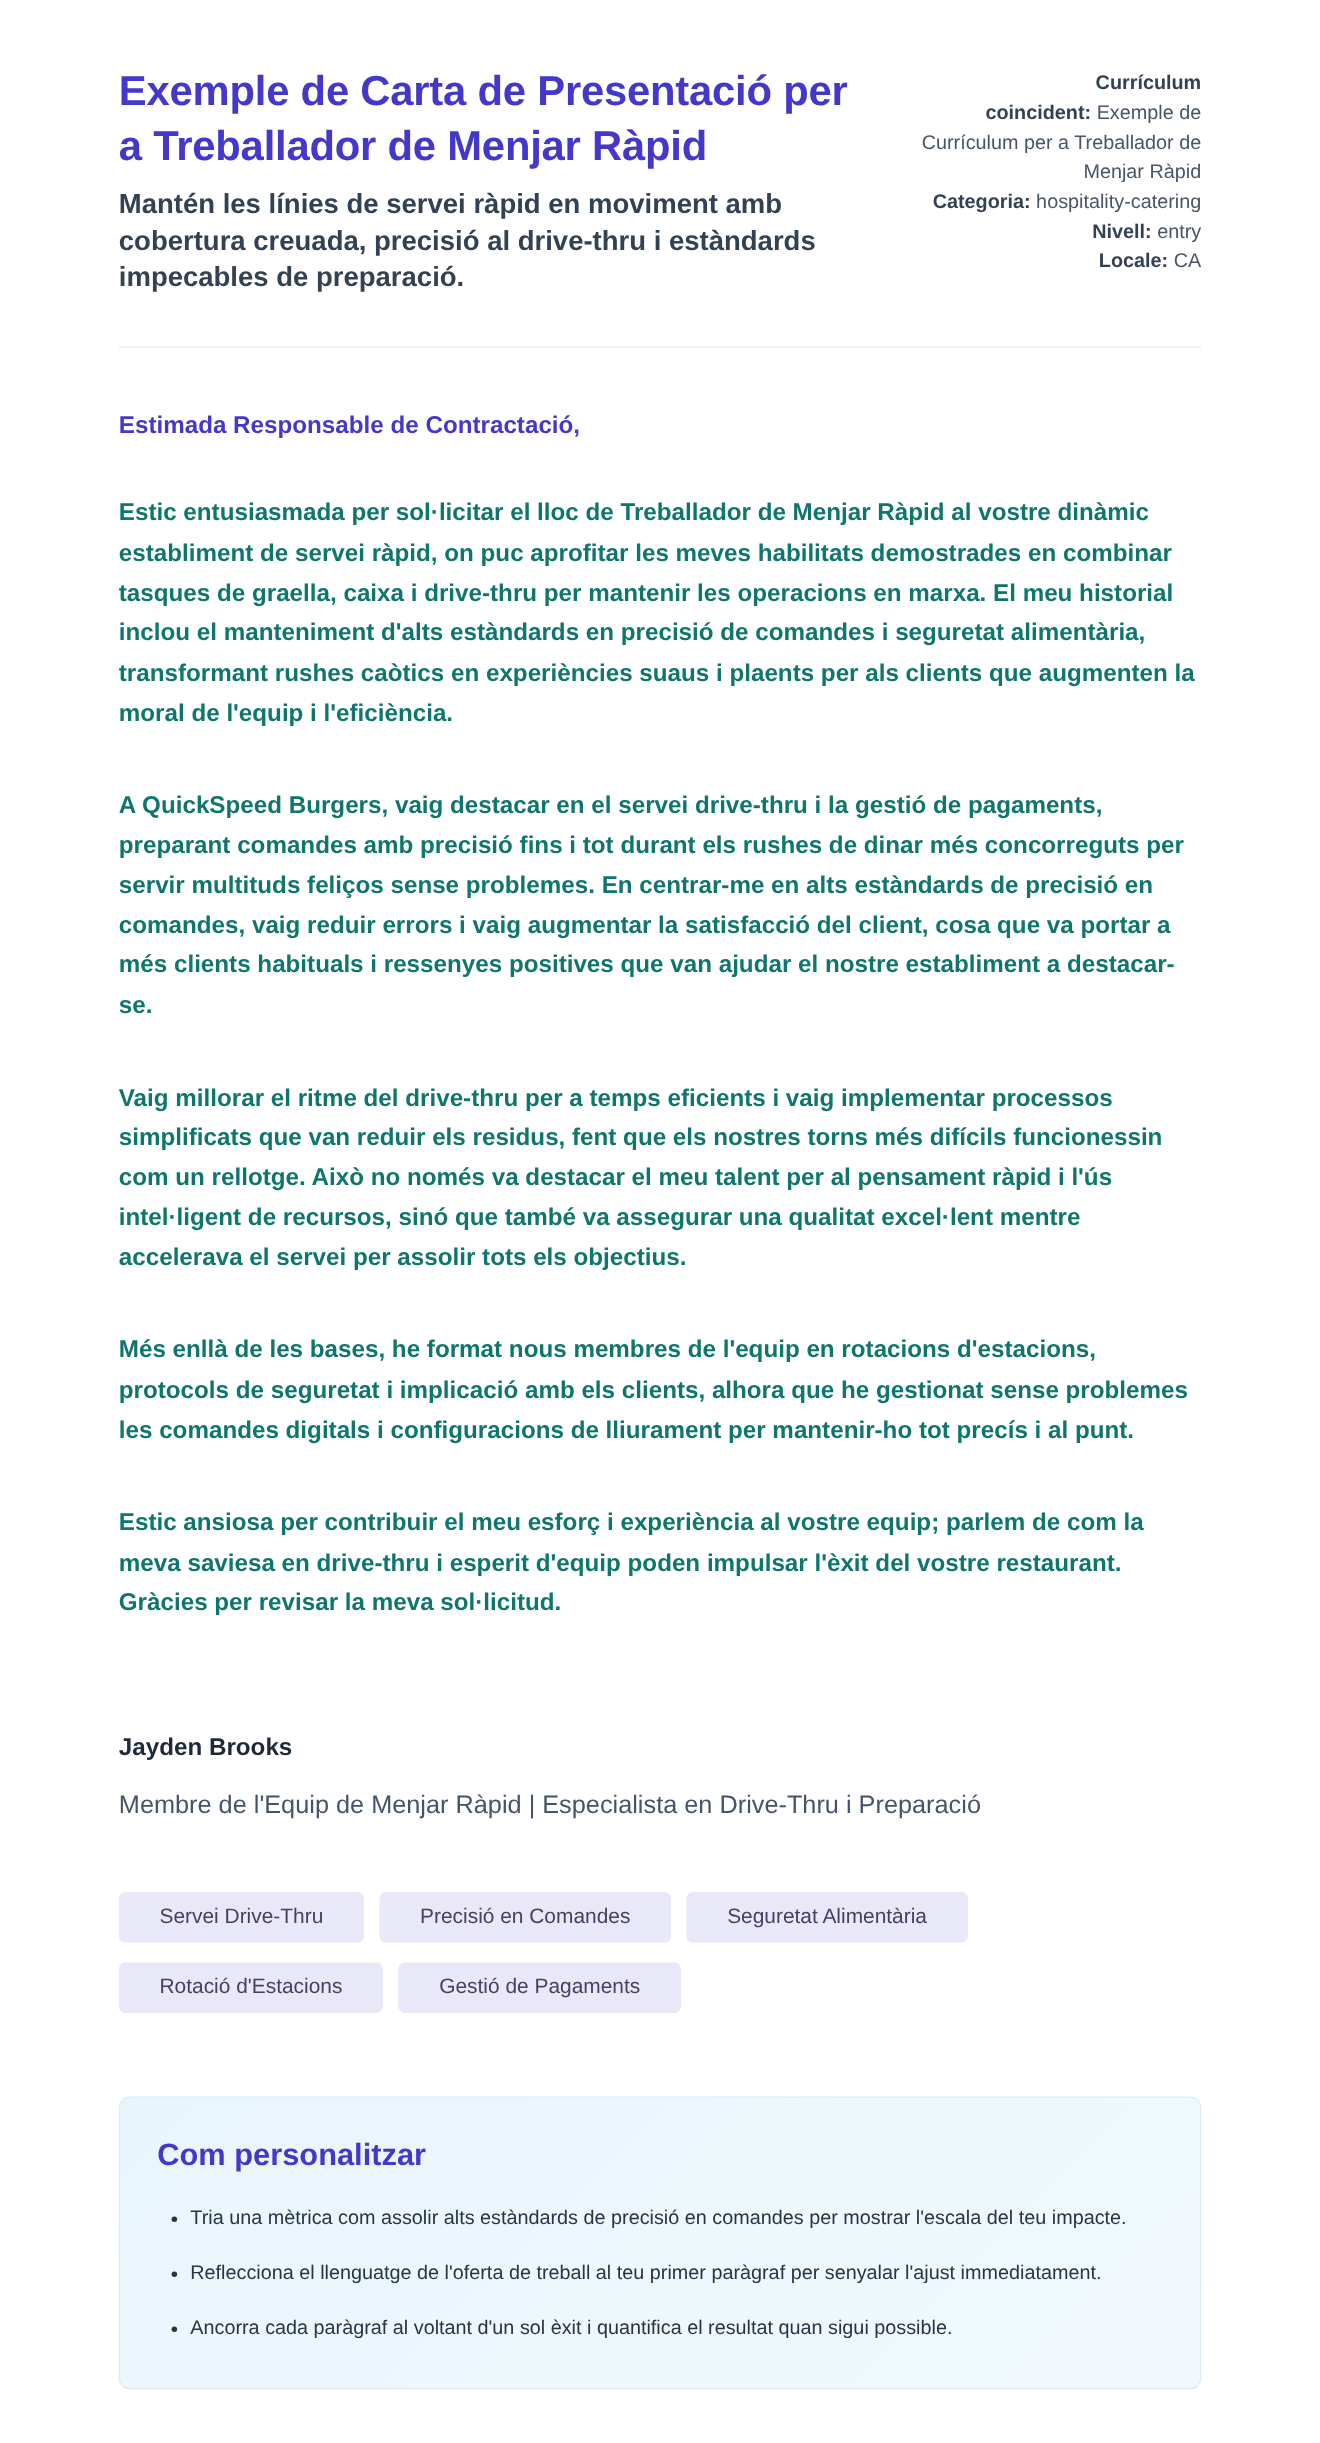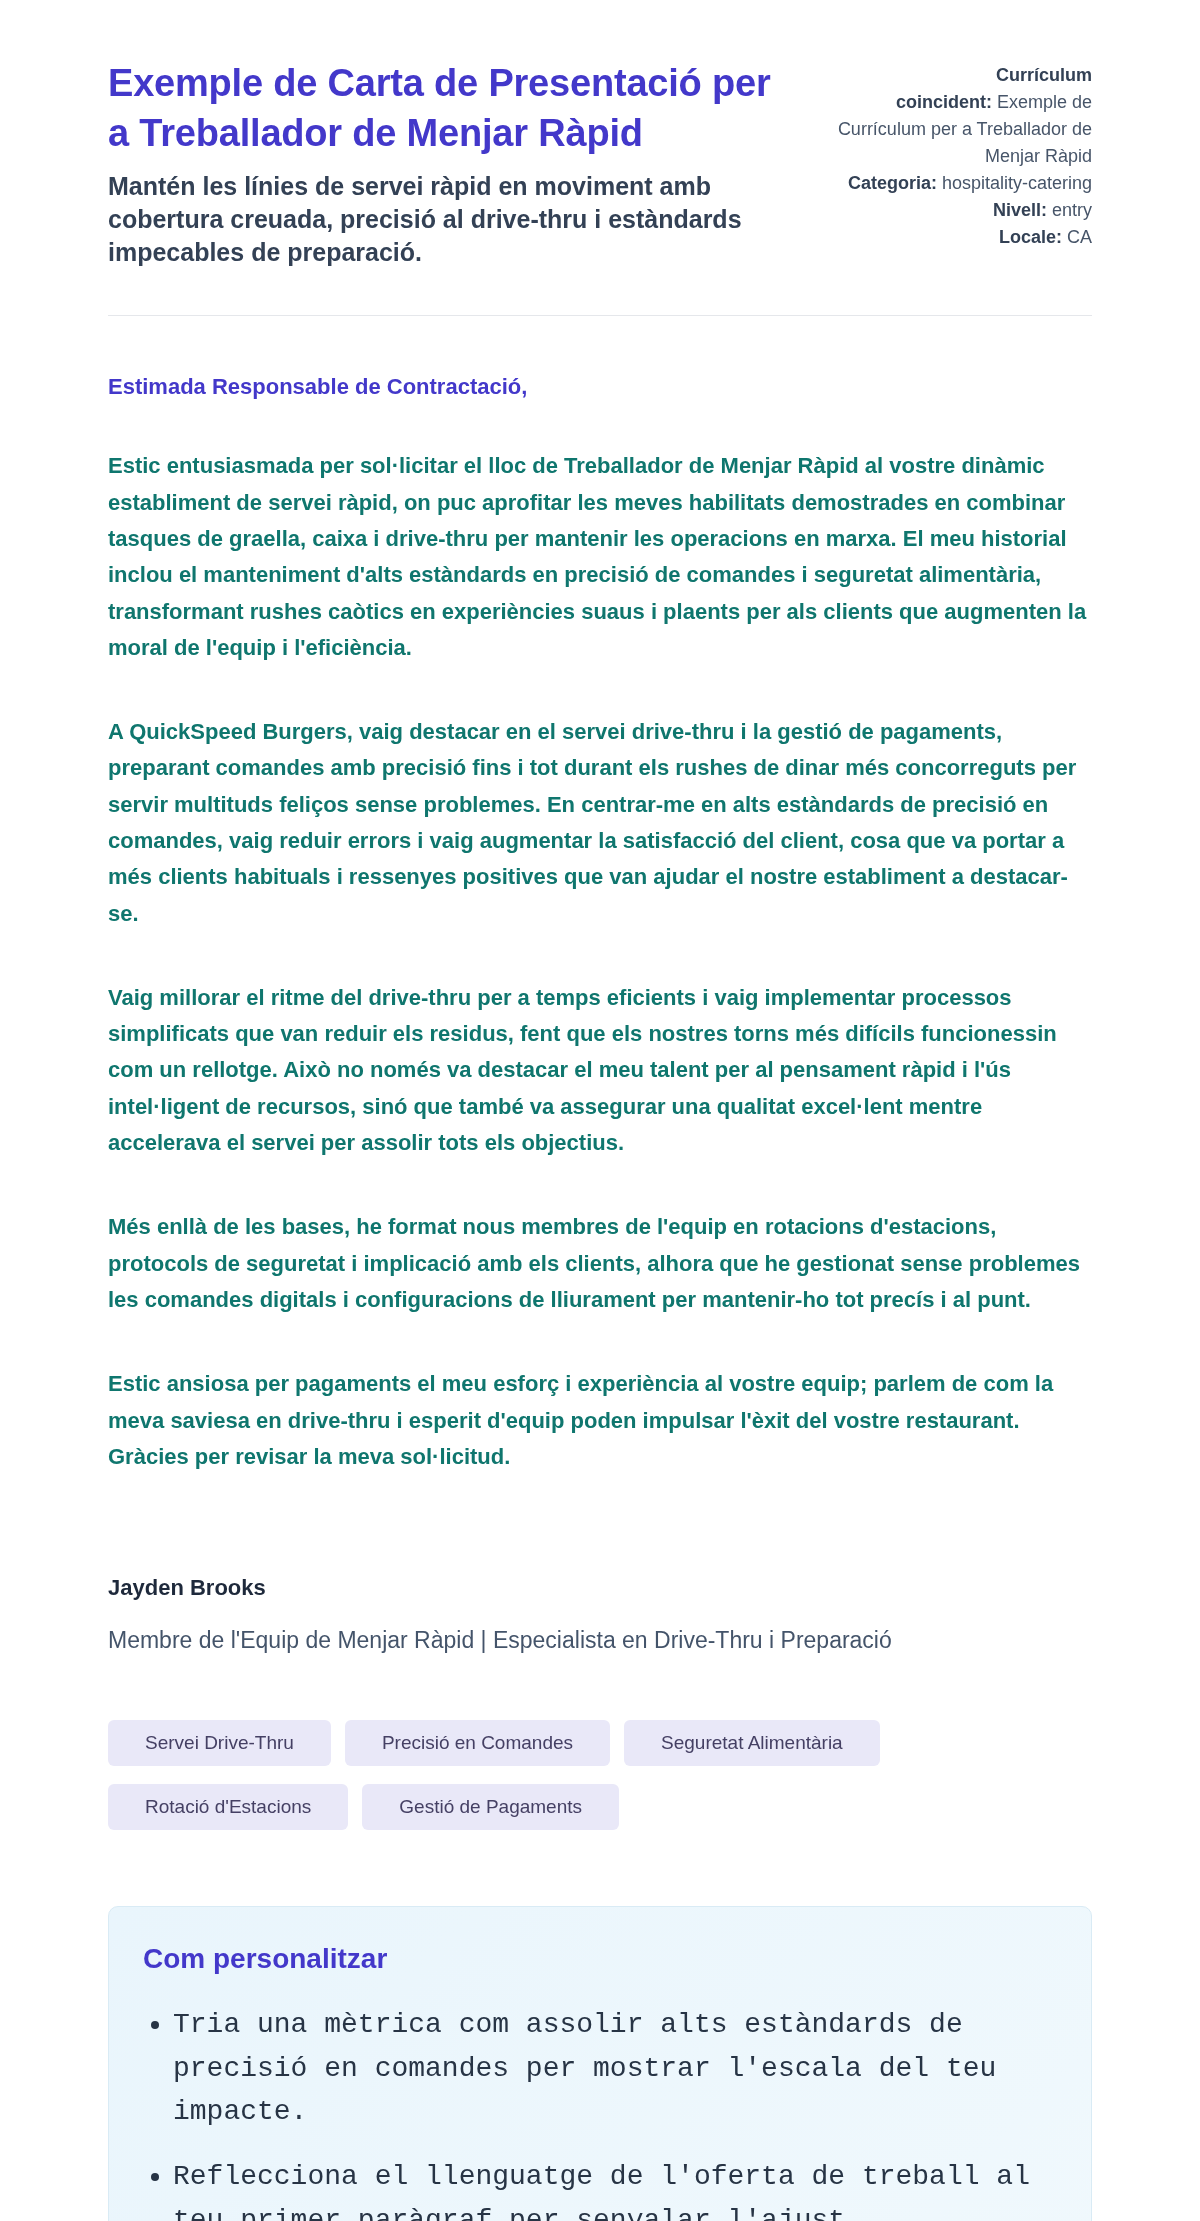--- a/index.html
+++ b/index.html
@@ -96,25 +96,24 @@
   .tipbox h2 {
     color: #4338ca;
     font-size: 28px;
     font-weight: 700;
   }
   .tipbox ul {
     margin-top: 28px;
     padding-left: 30px;
   }
   .tipbox li {
-    font-size: 28px;
+    font-size: 18px;
     line-height: 1.55;
     color: #273445;
     margin-bottom: 22px;
-    font-family: Liberation Mono, monospace;
   }
   .tipbox li:last-child { margin-bottom: 0; }
 </style>
 </head>
 <body>
 
 <div class="page">
 
   <header class="header">
     <div class="header-left">
@@ -131,21 +130,21 @@
 
   <hr class="divider">
 
   <main>
     <p class="salutation">Estimada Responsable de Contractació,</p>
 
     <p class="para">Estic entusiasmada per sol·licitar el lloc de Treballador de Menjar Ràpid al vostre dinàmic establiment de servei ràpid, on puc aprofitar les meves habilitats demostrades en combinar tasques de graella, caixa i drive-thru per mantenir les operacions en marxa. El meu historial inclou el manteniment d'alts estàndards en precisió de comandes i seguretat alimentària, transformant rushes caòtics en experiències suaus i plaents per als clients que augmenten la moral de l'equip i l'eficiència.</p>
     <p class="para">A QuickSpeed Burgers, vaig destacar en el servei drive-thru i la gestió de pagaments, preparant comandes amb precisió fins i tot durant els rushes de dinar més concorreguts per servir multituds feliços sense problemes. En centrar-me en alts estàndards de precisió en comandes, vaig reduir errors i vaig augmentar la satisfacció del client, cosa que va portar a més clients habituals i ressenyes positives que van ajudar el nostre establiment a destacar-se.</p>
     <p class="para">Vaig millorar el ritme del drive-thru per a temps eficients i vaig implementar processos simplificats que van reduir els residus, fent que els nostres torns més difícils funcionessin com un rellotge. Això no només va destacar el meu talent per al pensament ràpid i l'ús intel·ligent de recursos, sinó que també va assegurar una qualitat excel·lent mentre accelerava el servei per assolir tots els objectius.</p>
     <p class="para">Més enllà de les bases, he format nous membres de l'equip en rotacions d'estacions, protocols de seguretat i implicació amb els clients, alhora que he gestionat sense problemes les comandes digitals i configuracions de lliurament per mantenir-ho tot precís i al punt.</p>
-    <p class="para">Estic ansiosa per pagaments el meu esforç i experiència al vostre equip; parlem de com la meva saviesa en drive-thru i esperit d'equip poden impulsar l'èxit del vostre restaurant. Gràcies per revisar la meva sol·licitud.</p>
+    <p class="para">Estic ansiosa per contribuir el meu esforç i experiència al vostre equip; parlem de com la meva saviesa en drive-thru i esperit d'equip poden impulsar l'èxit del vostre restaurant. Gràcies per revisar la meva sol·licitud.</p>
 
     <p class="sig-name">Jayden Brooks</p>
     <p class="sig-role">Membre de l'Equip de Menjar Ràpid | Especialista en Drive-Thru i Preparació</p>
 
     <div class="tags">
       <span class="tag">Servei Drive-Thru</span>
       <span class="tag">Precisió en Comandes</span>
       <span class="tag">Seguretat Alimentària</span>
       <span class="tag">Rotació d'Estacions</span>
       <span class="tag">Gestió de Pagaments</span>

